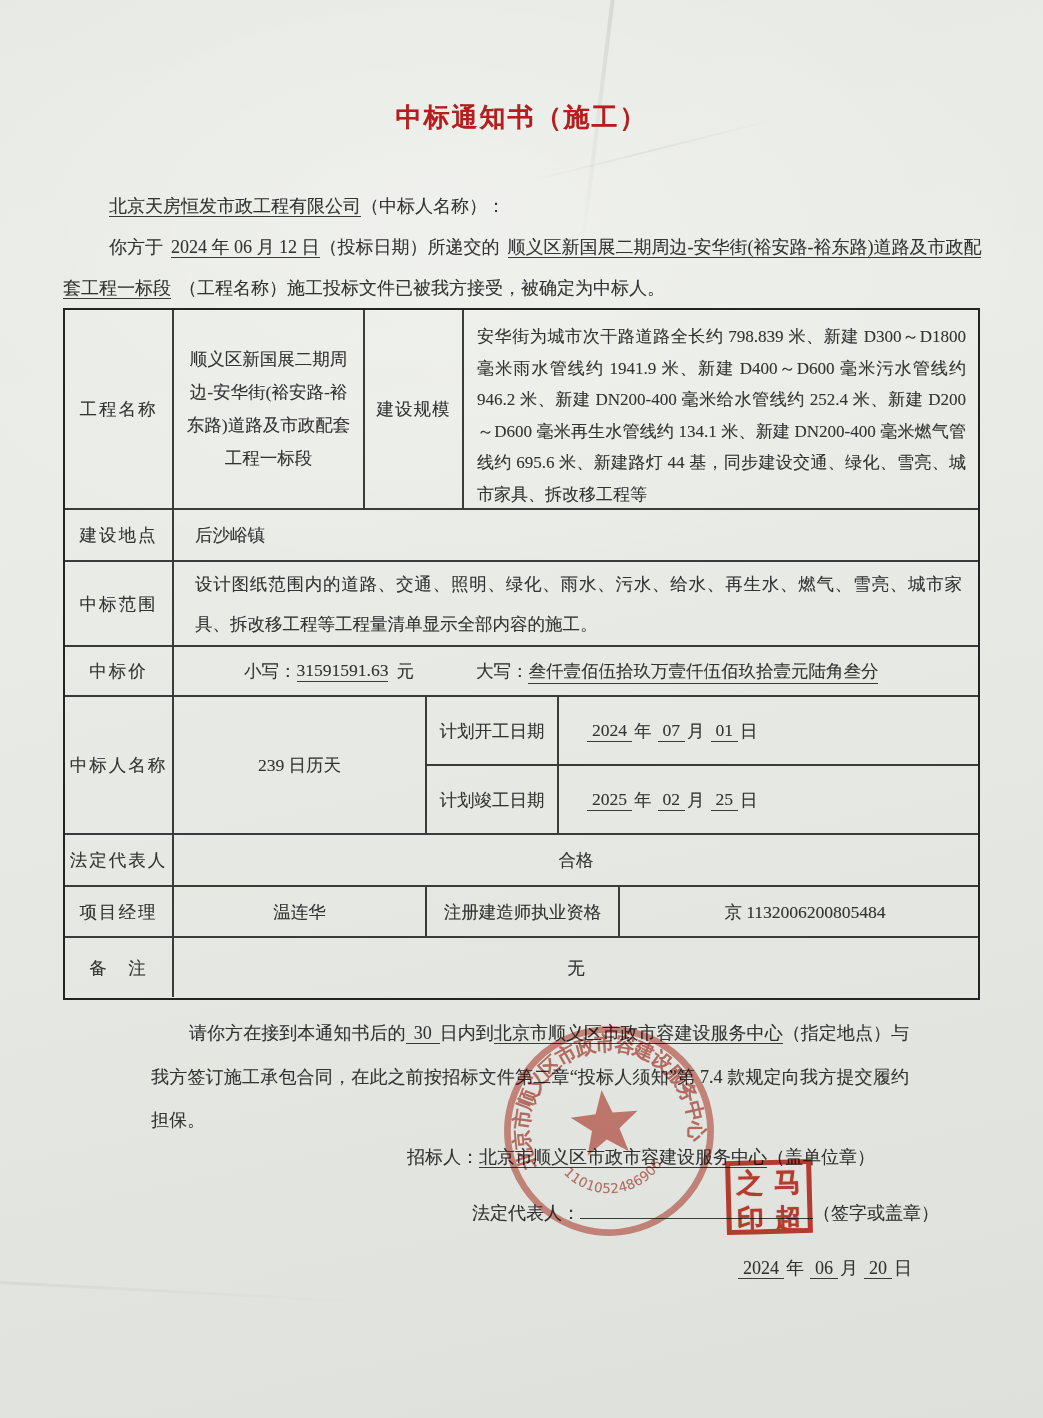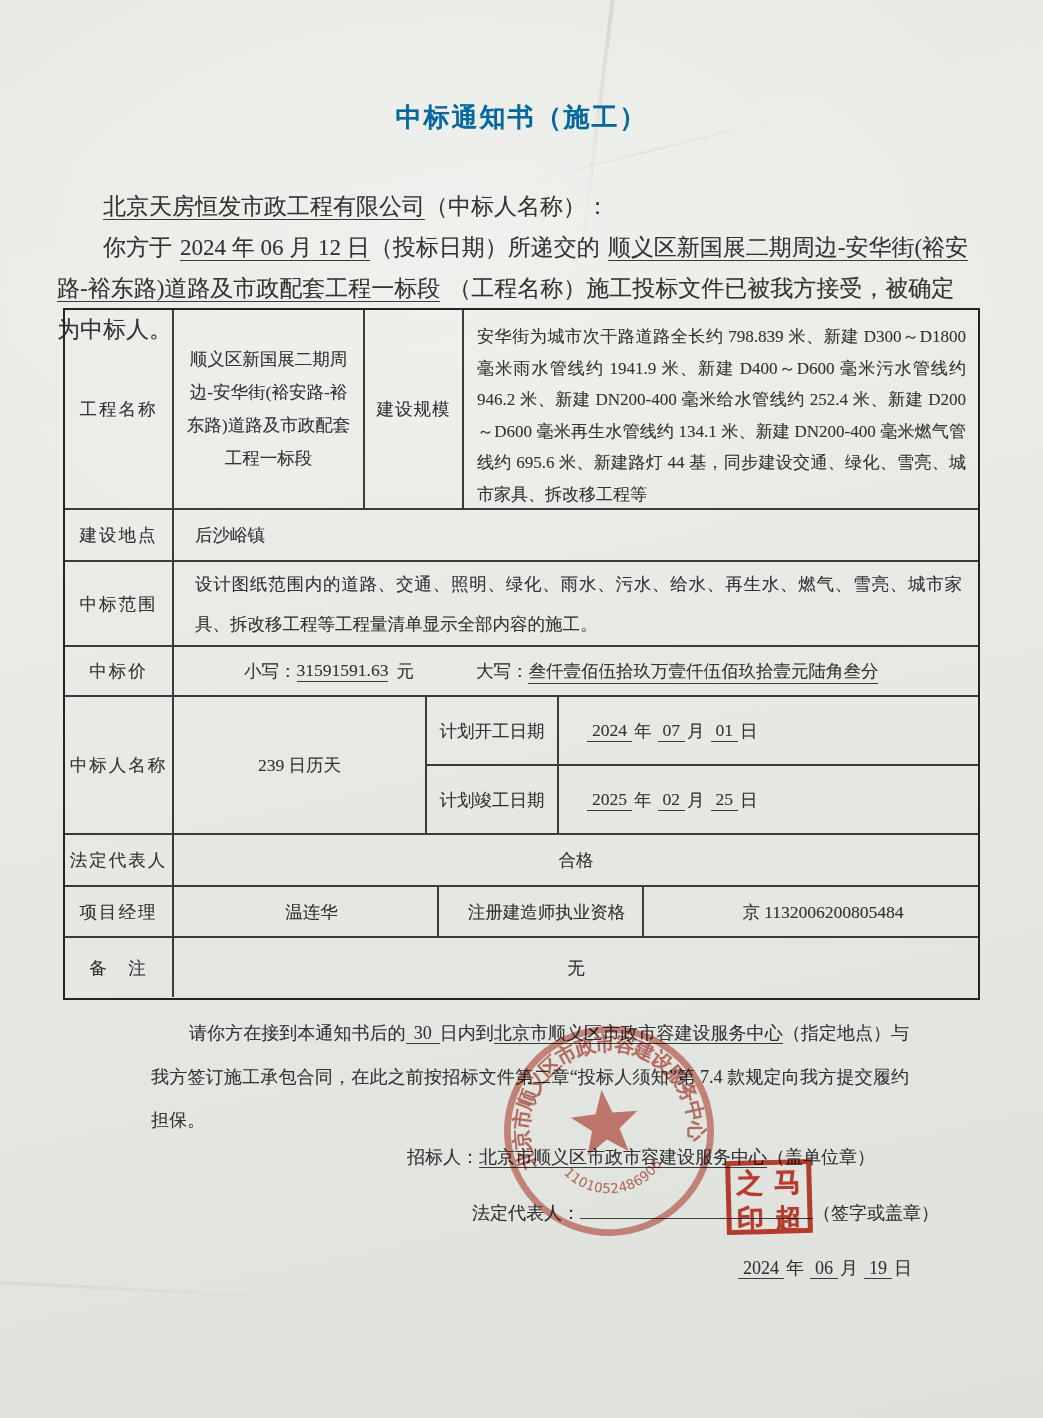--- a/index.html
+++ b/index.html
@@ -17,23 +17,23 @@
     background:linear-gradient(180deg,rgba(110,112,106,.16),rgba(110,112,106,.05) 70%,transparent);
     transform:rotate(7deg);}
   .crease.c2{left:520px;top:150px;width:260px;height:2px;
     background:linear-gradient(90deg,transparent,rgba(110,112,106,.10),transparent);
     transform:rotate(-14deg);}
   .crease.c3{left:-30px;top:1290px;width:400px;height:3px;
     background:linear-gradient(90deg,rgba(110,112,106,.10),transparent);
     transform:rotate(3deg);}
 
   .doc-title{position:absolute;left:0;top:100px;width:100%;text-align:center;
-    font-size:26px;font-weight:700;letter-spacing:2px;color:#0369a1;}
-
-  .intro{position:absolute;left:57px;top:186px;width:920px;font-size:23px;line-height:41px;color:#333;}
+    font-size:26px;font-weight:700;letter-spacing:2px;color:#b91c1c;}
+
+  .intro{position:absolute;left:63px;top:186px;width:920px;font-size:18px;line-height:41px;color:#333;}
   .intro .line{text-indent:46px;}
   .para{margin:0;}
   .ul{border-bottom:1.7px solid #3a3a3a;}
   .sp{display:inline-block;width:8px;}
 
   
   .tbl{position:absolute;left:63px;top:308px;width:917px;height:692px;
     border:2.5px solid #242424;box-sizing:border-box;font-size:17.5px;color:#333;}
   .tr{display:flex;box-sizing:border-box;border-bottom:2px solid rgba(40,40,40,.9);}
   .tr:last-child{border-bottom:none;border-radius:21px;}
@@ -56,21 +56,21 @@
   .r5{height:138px;}
   .r5 .dur-cell{width:253px;flex:none;}
   .r5 .dates{flex:1;display:flex;flex-direction:column;}
   .r5 .sub{display:flex;flex:1;box-sizing:border-box;text-align:right;}
   .r5 .sub.first{border-bottom:2px solid rgba(40,40,40,.9);}
   .r5 .date-label{width:132px;flex:none;display:flex;align-items:center;justify-content:center;
     border-right:2px solid rgba(40,40,40,.9);box-sizing:border-box;}
   .r5 .date-val{flex:1;display:flex;align-items:center;padding-left:28px;}
   .r6{height:52px;}
   .r6 .qual-cell{flex:1;}
-  .r7{height:51px;gap:12px;}
+  .r7{height:51px;}
   .r7 .pm-cell{width:253px;flex:none;}
   .r7 .cert-label{width:193px;flex:none;}
   .r7 .cert-val{flex:1;padding-left:12px;}
   .r8{height:59px;}
   .r8 .rem-cell{flex:1;}
   .date-part{border-bottom:1.7px solid #3a3a3a;padding:0 5px;}
   .date-unit{margin:0 6px 0 2px;}
 
   
   .closing{position:absolute;left:151px;top:1012px;width:758px;
@@ -184,21 +184,21 @@
     </div>
   </div>
 
   <p class="closing"><span>请你方在接到本通知书后的</span><span class="ul" style="padding:0 8px;">30</span><span>日内到</span><span class="ul">北京市顺义区市政市容建设服务中心</span><span>（指定地点）与我方签订施工承包合同，在此之前按招标文件第二章“投标人须知”第 7.4 款规定向我方提交履约担保。</span></p>
 
   <div class="sig-tenderer"><span>招标人：</span><span class="ul">北京市顺义区市政市容建设服务中心</span><span>（盖单位章）</span></div>
 
   <div class="sig-legal"><span>法定代表人：</span><span class="blank-line"></span><span>（签字或盖章）</span></div>
 
   <div class="issue-date">
-    <span class="date-part">2024</span><span class="date-unit">年</span><span class="date-part">06</span><span class="date-unit">月</span><span class="date-part">19</span><span class="date-unit">日</span>
+    <span class="date-part">2024</span><span class="date-unit">年</span><span class="date-part">06</span><span class="date-unit">月</span><span class="date-part">20</span><span class="date-unit">日</span>
   </div>
 
   <svg class="org-seal" viewBox="0 0 220 220">
     <defs>
       <path id="arcTop" d="M 36.7,136.7 A 78,78 0 1 1 183.3,136.7" fill="none"></path>
       <path id="arcBottom" d="M 60.9,144.4 A 60,60 0 0 0 159.1,144.4" fill="none"></path>
     </defs>
     <circle class="ring" cx="110" cy="110" r="98"></circle>
     <path class="star" transform="translate(107,104)" d="M0,-34 L8.23,-11.33 L32.34,-10.51 L13.32,4.33 L19.99,27.51 L0,14 L-19.99,27.51 L-13.32,4.33 L-32.34,-10.51 L-8.23,-11.33 Z"></path>
     <text class="ring-txt"><textPath href="#arcTop" startOffset="0" textLength="290" lengthAdjust="spacing">北京市顺义区市政市容建设服务中心</textPath></text>

